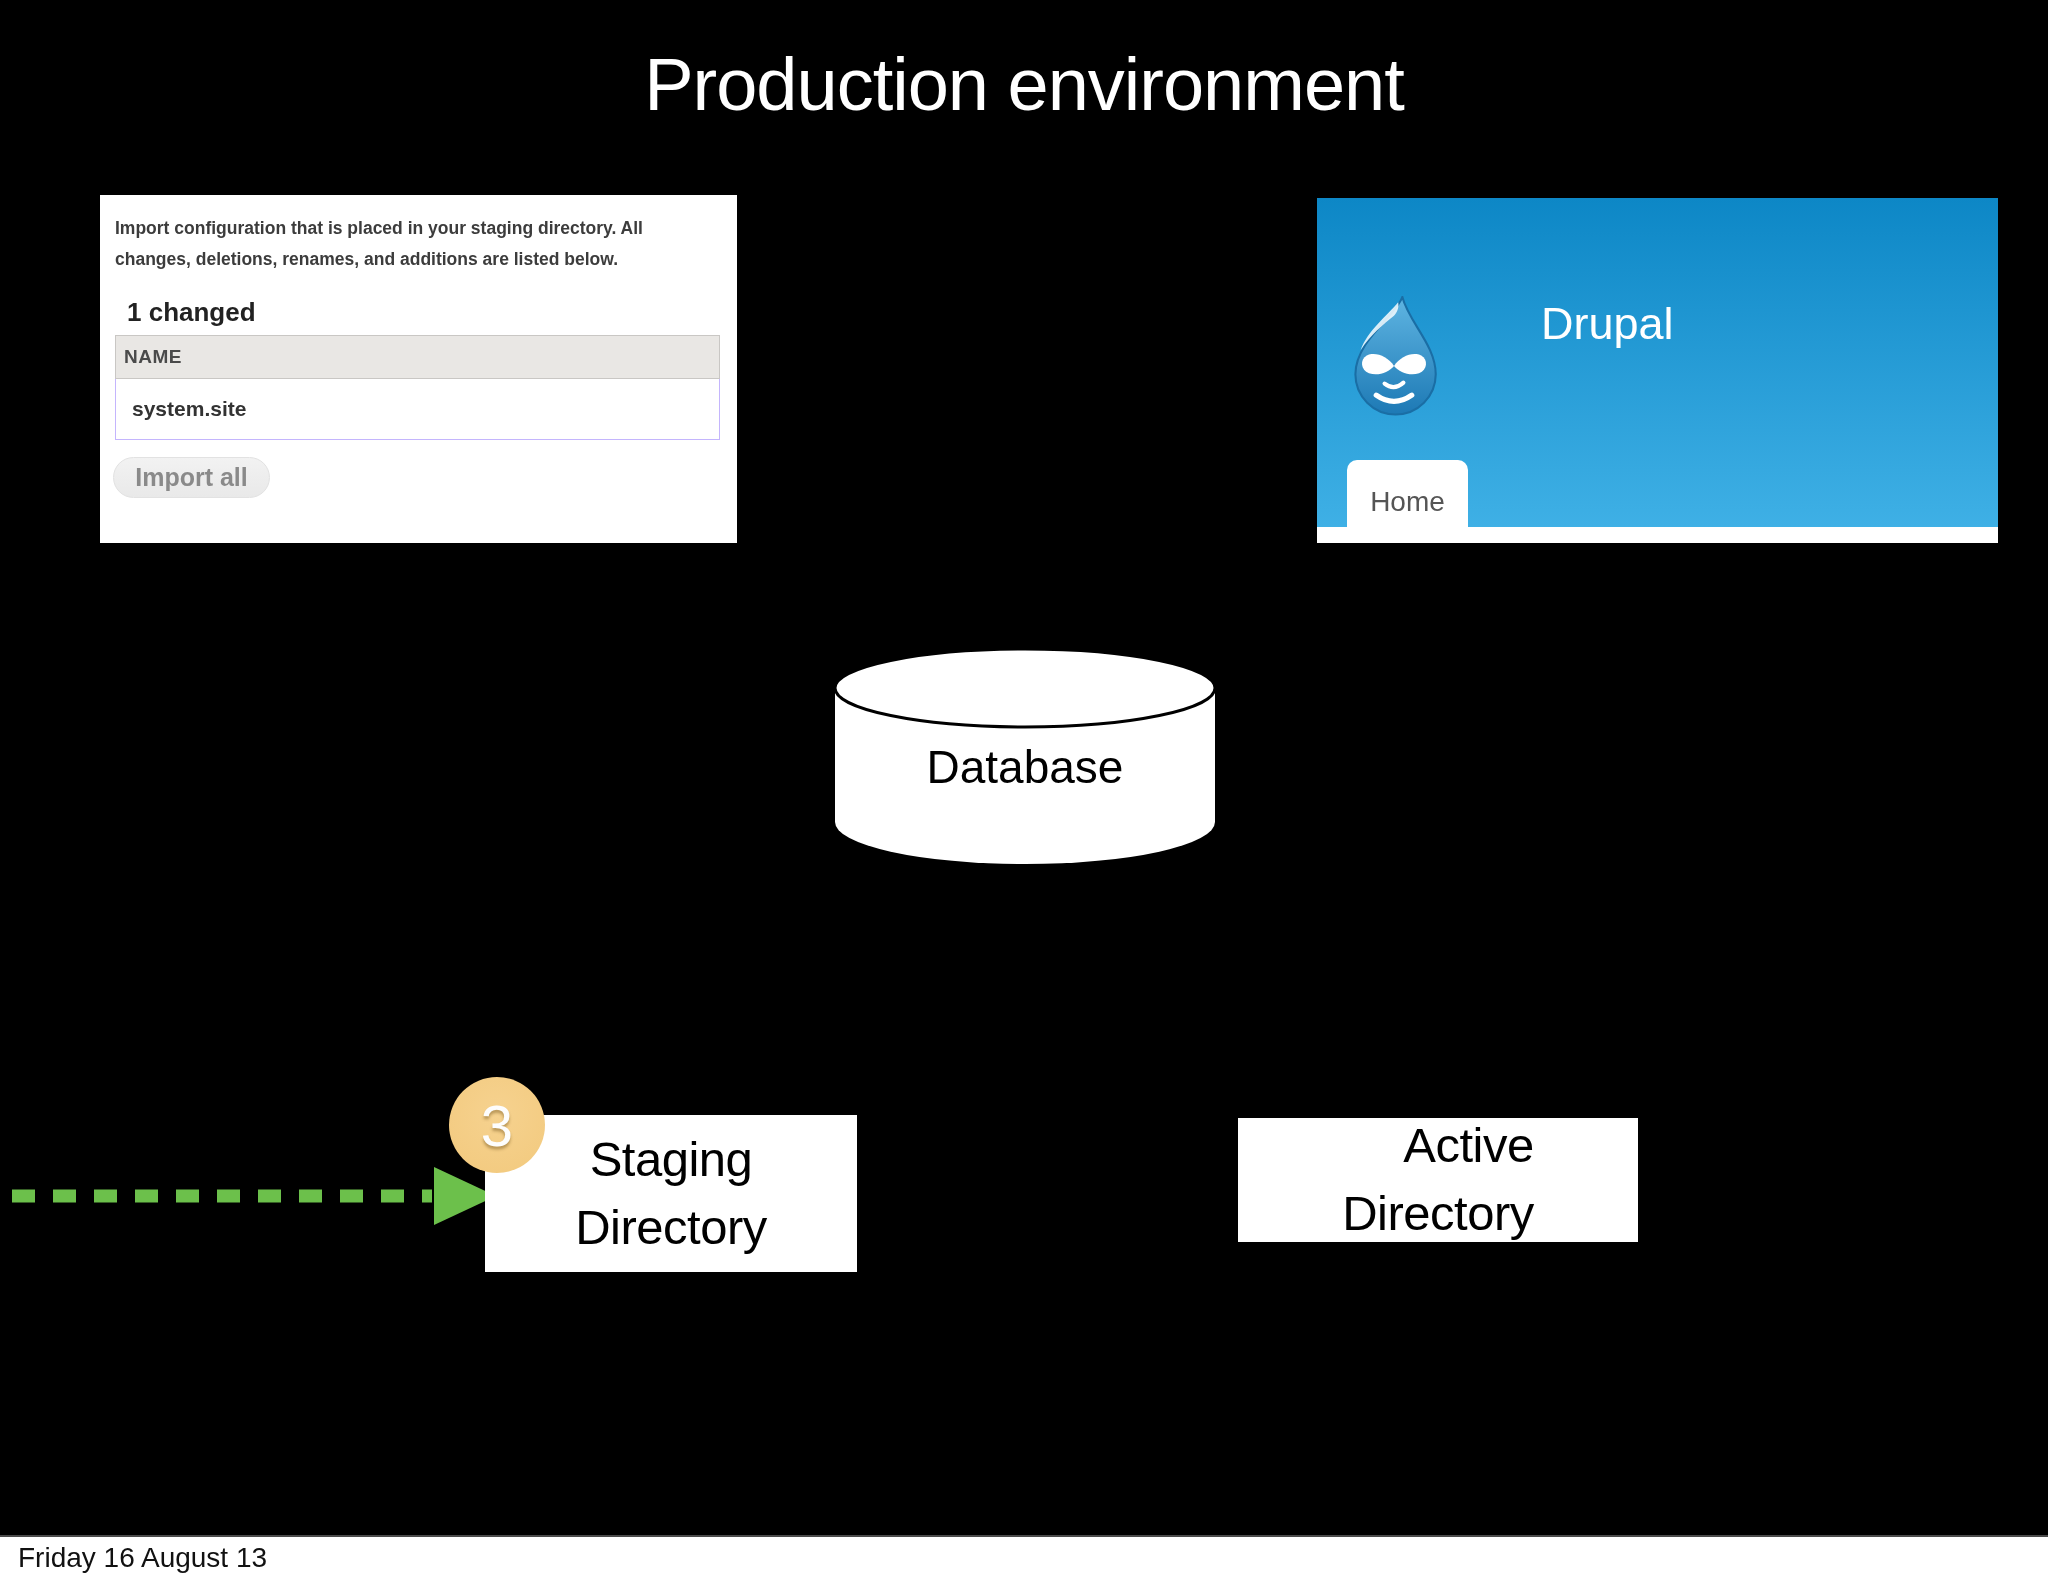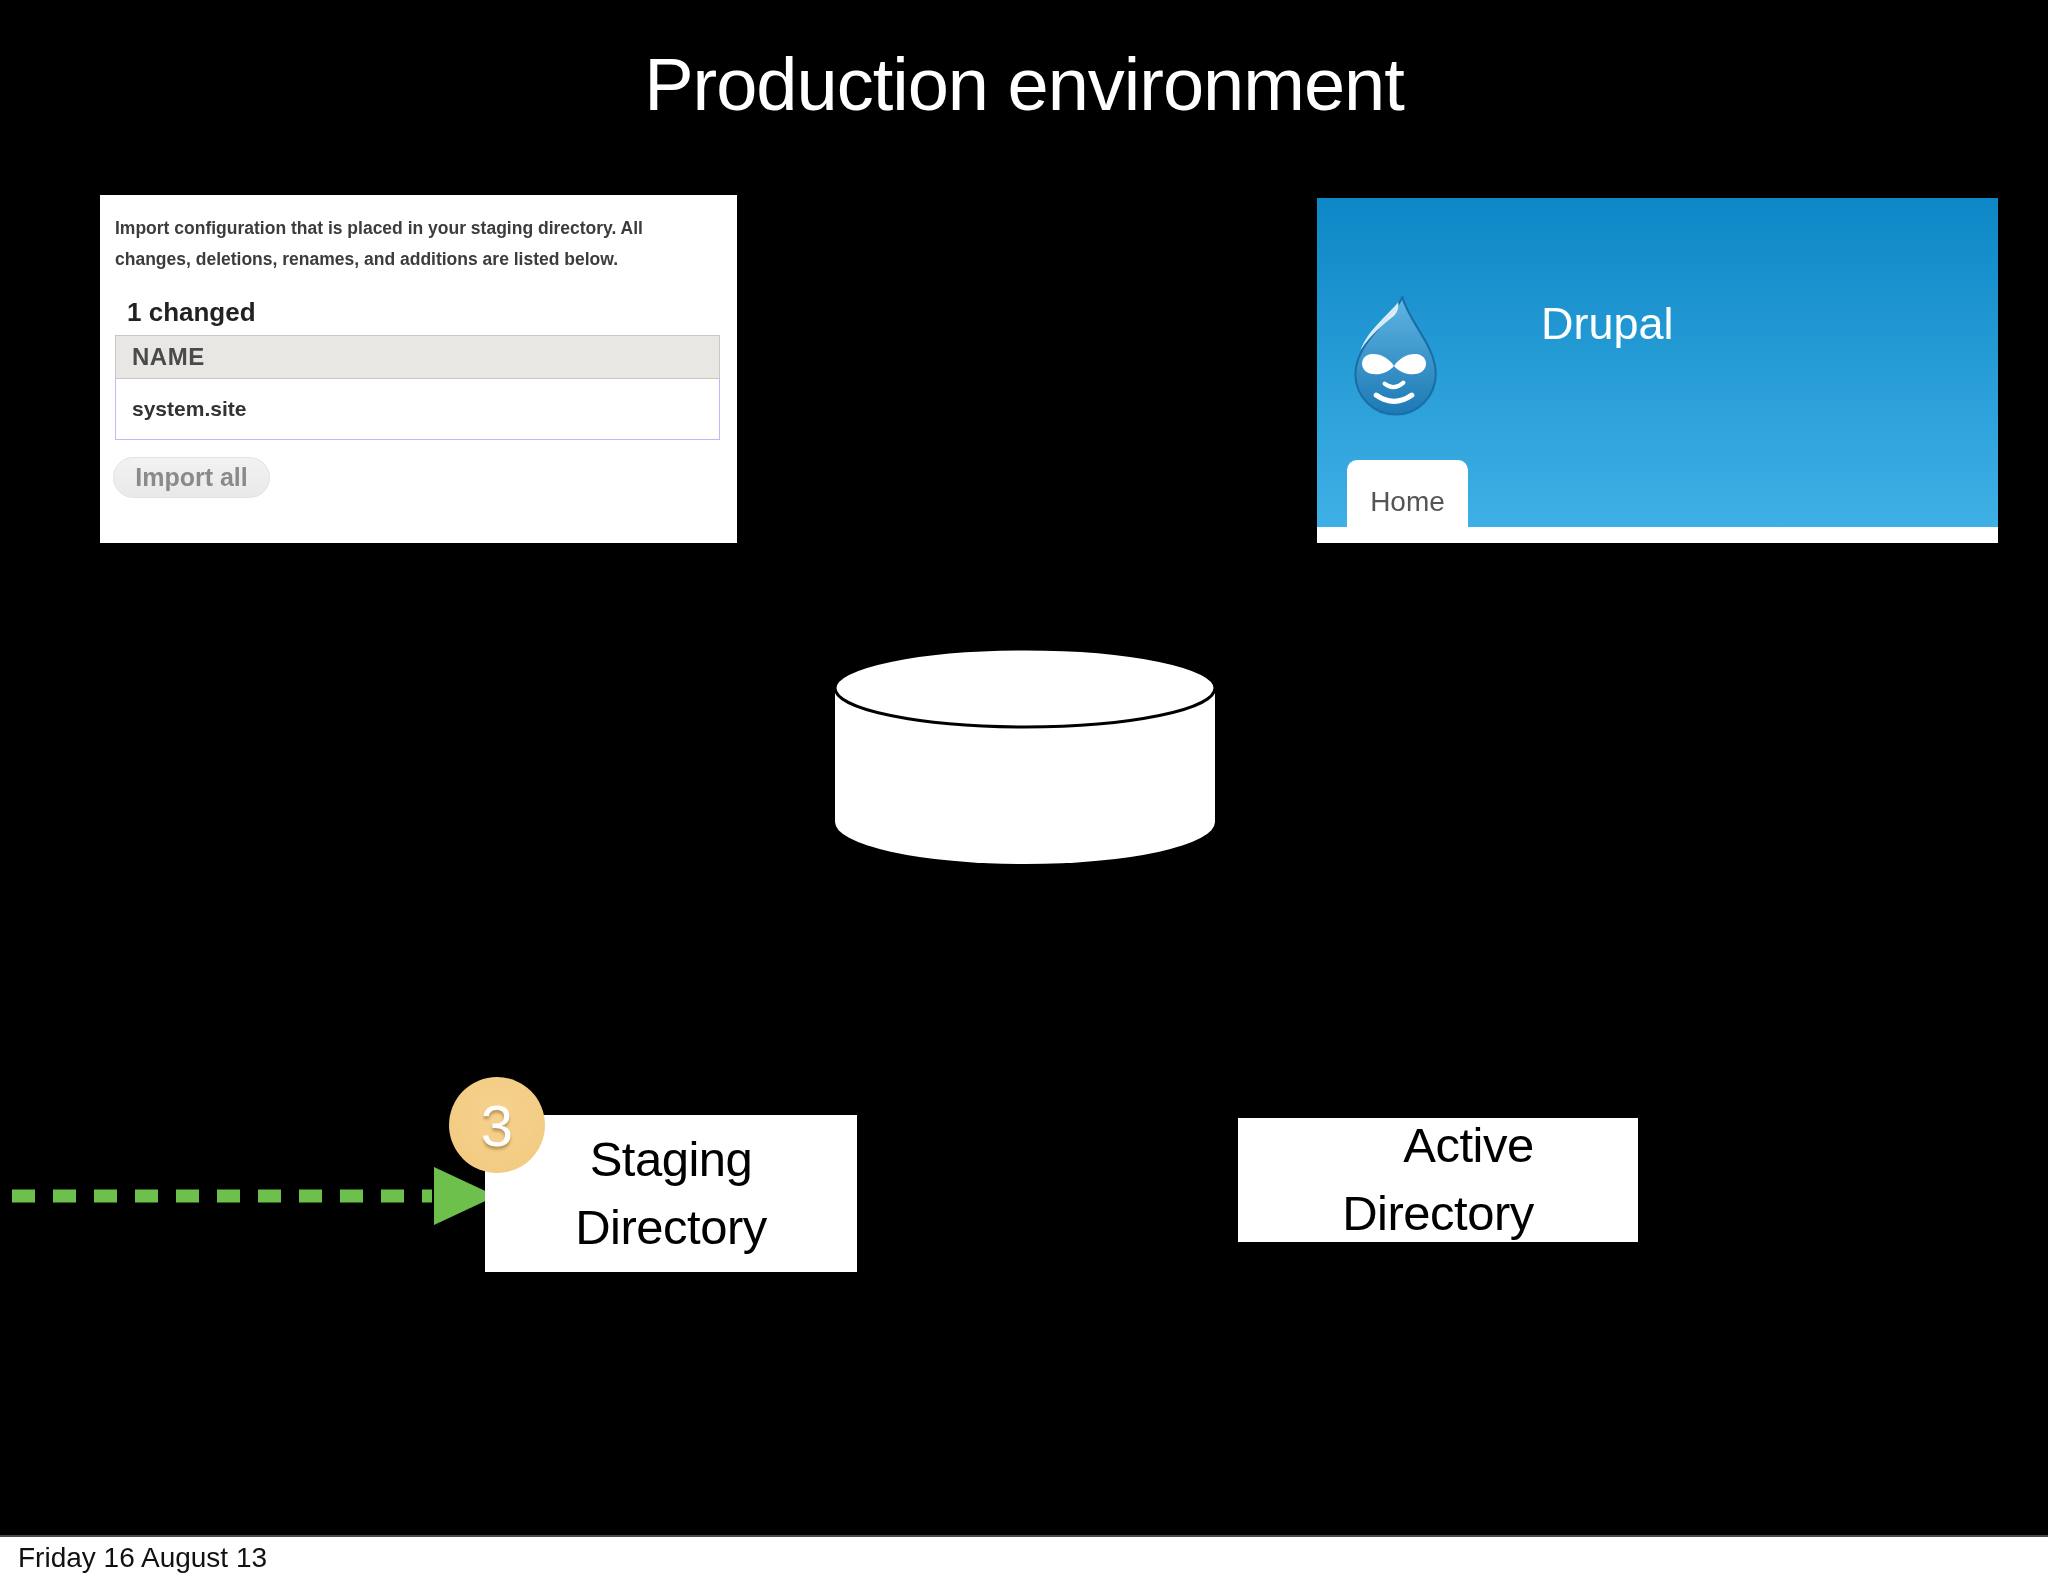--- a/index.html
+++ b/index.html
@@ -30,22 +30,22 @@
   .config-shot .changed {
     position:absolute; left:15px; top:90px;
     font-size:26px; font-weight:bold; color:#222; margin:12px;
   }
   .config-table {
     position:absolute; left:15px; top:140px; width:605px;
     border-collapse:collapse;
   }
   .config-table th {
     background:#e9e7e4; border:1px solid #c9c7c4;
-    height:40px; text-align:left; padding-left:16px;
-    font-size:24px; color:#4a4a4a; letter-spacing:.5px;
+    height:40px; text-align:left; padding-left:8px;
+    font-size:19px; color:#4a4a4a; letter-spacing:.5px;
   }
   .config-table td {
     background:#fff; border:1px solid #c4b5fd;
     height:58px; padding-left:16px;
     font-size:21px; color:#333; font-weight:bold;
   }
   .import-btn {
     position:absolute; left:13px; top:262px; width:157px; height:41px;
     border-radius:21px; border:1px solid #e2e2e2;
     background:linear-gradient(#f2f2f2,#e9e9e9);
@@ -174,20 +174,21 @@
       <span>Home</span>
     </div>
     <div class="header-strip"></div>
   </div>
 
   <div class="db">
     <svg viewBox="0 0 386 222" aria-hidden="true">
       <path d="M3 42 L3 176 A190 42 0 0 0 383 176 L383 42 Z" fill="#ffffff"></path>
       <ellipse cx="193" cy="42" rx="190" ry="39" fill="#ffffff" stroke="#000000" stroke-width="3"></ellipse>
     </svg>
+    <div class="db-label">Database</div>
   </div>
 
   <svg class="arrow-svg" viewBox="0 0 492 76" aria-hidden="true">
     <line x1="4" y1="38" x2="424" y2="38" stroke="currentColor" stroke-width="13" stroke-dasharray="23 18"></line>
     <polygon points="426,9 488,38 426,67" fill="currentColor"></polygon>
   </svg>
 
   <div class="badge">
     <span>3</span>
   </div>

